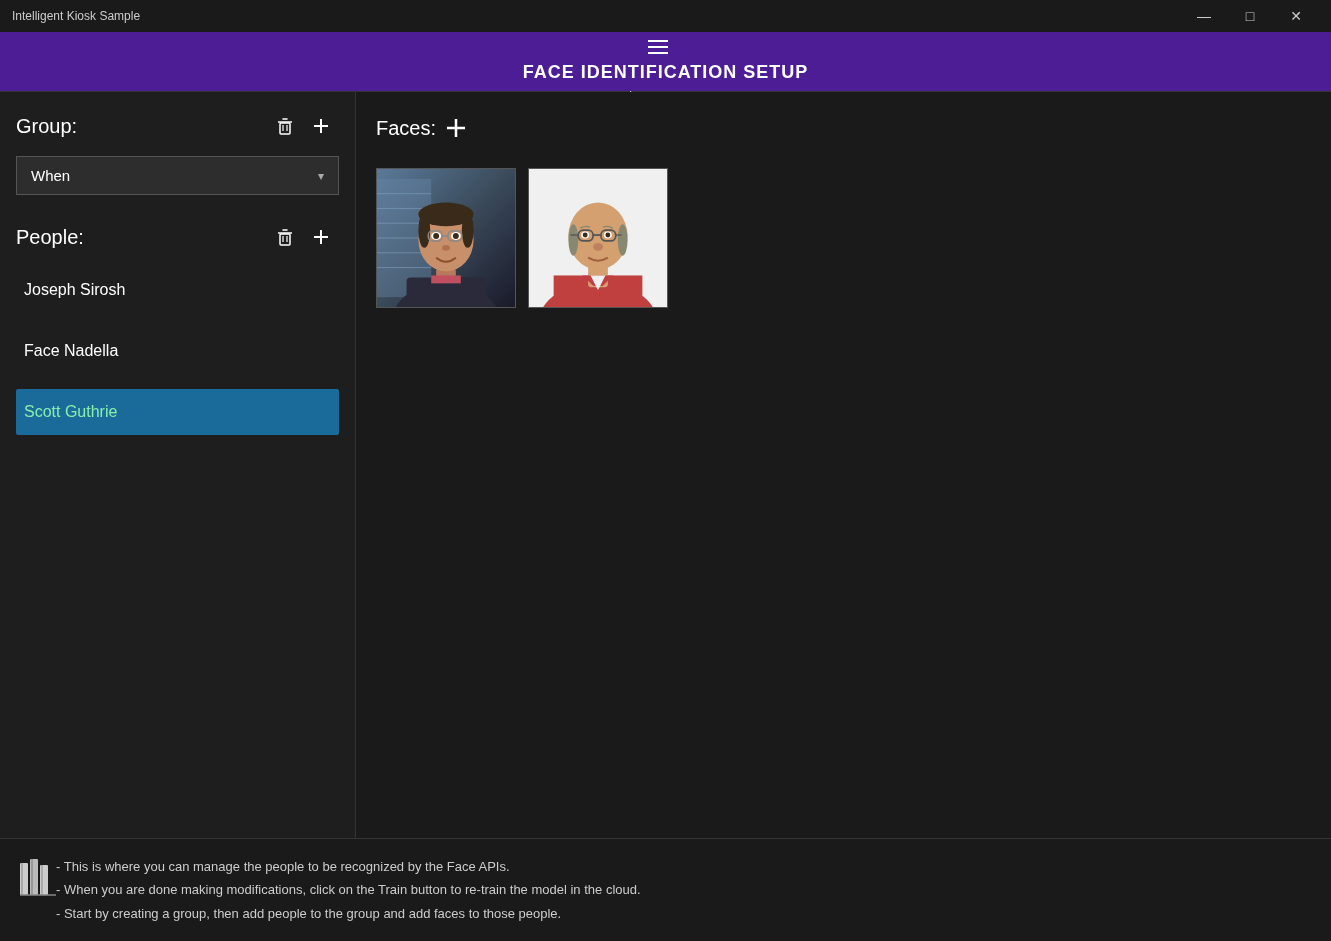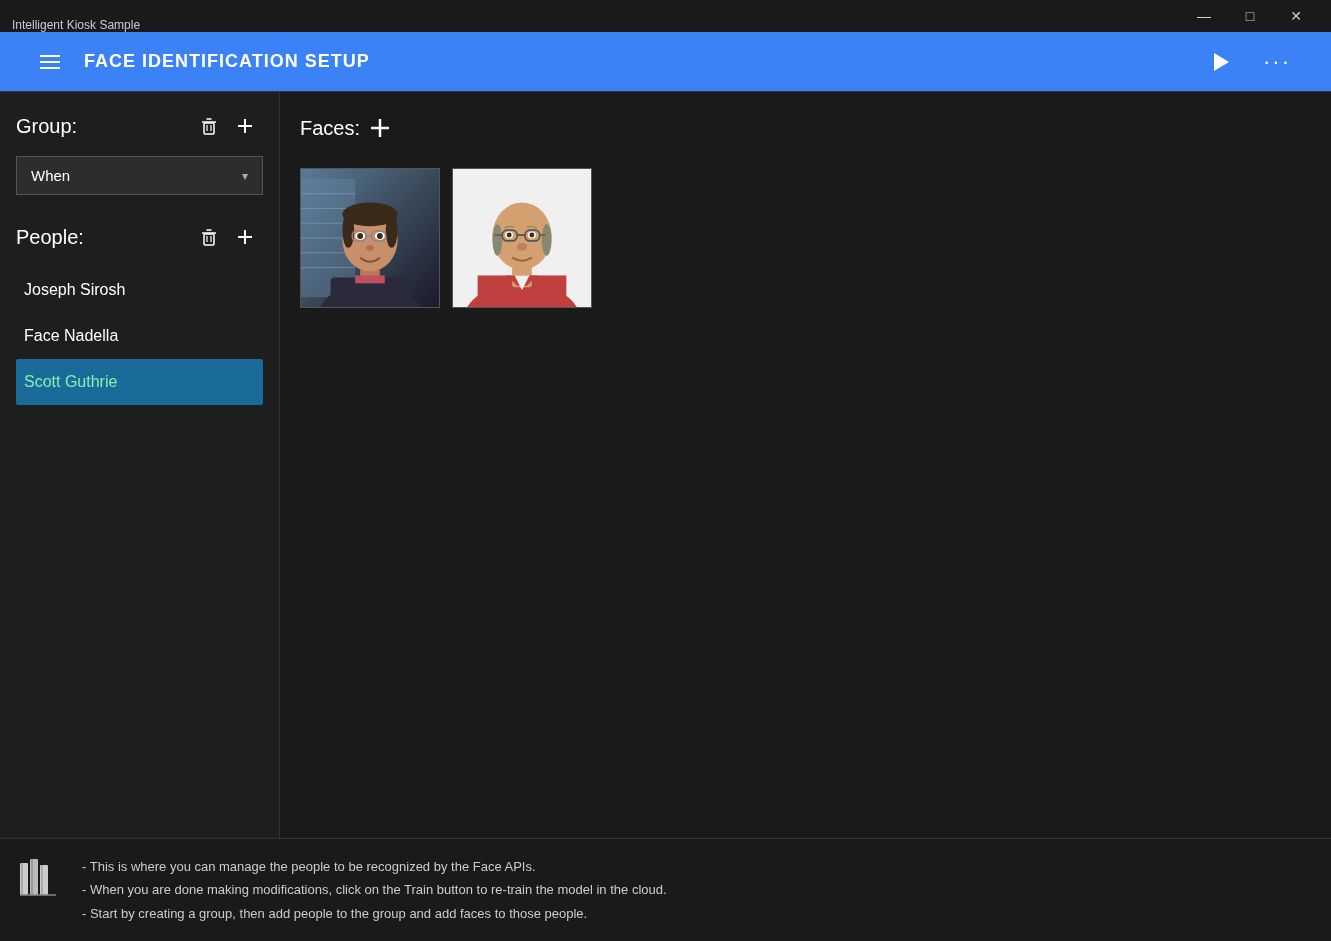--- a/index.html
+++ b/index.html
@@ -11,21 +11,21 @@
       height: 941px;
       overflow: hidden;
       display: flex;
       flex-direction: column;
     }
 
     
     .title-bar {
       background: #1a1a1a;
       display: flex;
-      align-items: flex-end;
+      align-items: center;
       justify-content: space-between;
       padding: 0 12px;
       height: 32px;
       flex-shrink: 0;
     }
     .title-bar-title {
       font-size: 12px;
       color: #cccccc;
     }
     .title-bar-controls {
@@ -40,27 +40,28 @@
       justify-content: center;
       background: transparent;
       border: none;
       color: #cccccc;
       font-size: 14px;
       cursor: pointer;
     }
 
     
     .header {
-      background: #3b82f6;
+      background: #4c1d95;
       border-bottom: 1px solid #333;
       display: flex;
       align-items: center;
       padding: 0 32px;
       height: 60px;
       flex-shrink: 0;
+      flex-direction: column;
     }
     .header-menu-btn {
       background: transparent;
       border: none;
       color: white;
       cursor: pointer;
       padding: 8px;
       margin-right: 16px;
       display: flex;
       flex-direction: column;
@@ -97,21 +98,21 @@
 
     
     .main-content {
       display: flex;
       flex: 1;
       overflow: hidden;
     }
 
     
     .sidebar {
-      width: 280px;
+      width: 356px;
       background: #1e1e1e;
       border-right: 1px solid #333;
       display: flex;
       flex-direction: column;
       flex-shrink: 0;
       padding: 16px;
     }
 
     .section-header {
       display: flex;
@@ -152,21 +153,21 @@
     }
     .dropdown-arrow {
       font-size: 12px;
       color: #aaa;
     }
 
     
     .people-list {
       display: flex;
       flex-direction: column;
-      gap: 0;
+      gap: 15px;
     }
     .person-item {
       padding: 14px 8px;
       font-size: 16px;
       cursor: pointer;
       border-radius: 2px;
     }
     .person-item.selected {
       background: #1a6b9a;
       color: #86efac;
@@ -213,21 +214,21 @@
     
     .help-section {
       background: #1a1a1a;
       border-top: 1px solid #333;
       padding: 16px 20px;
       flex-shrink: 0;
     }
     .help-content {
       display: flex;
       align-items: flex-start;
-      gap: 26px;
+      gap: 0;
     }
     .help-icon {
       font-size: 32px;
       color: #cccccc;
       flex-shrink: 0;
       margin-top: 2px;
     }
     .help-text {
       font-size: 13px;
       color: #cccccc;

